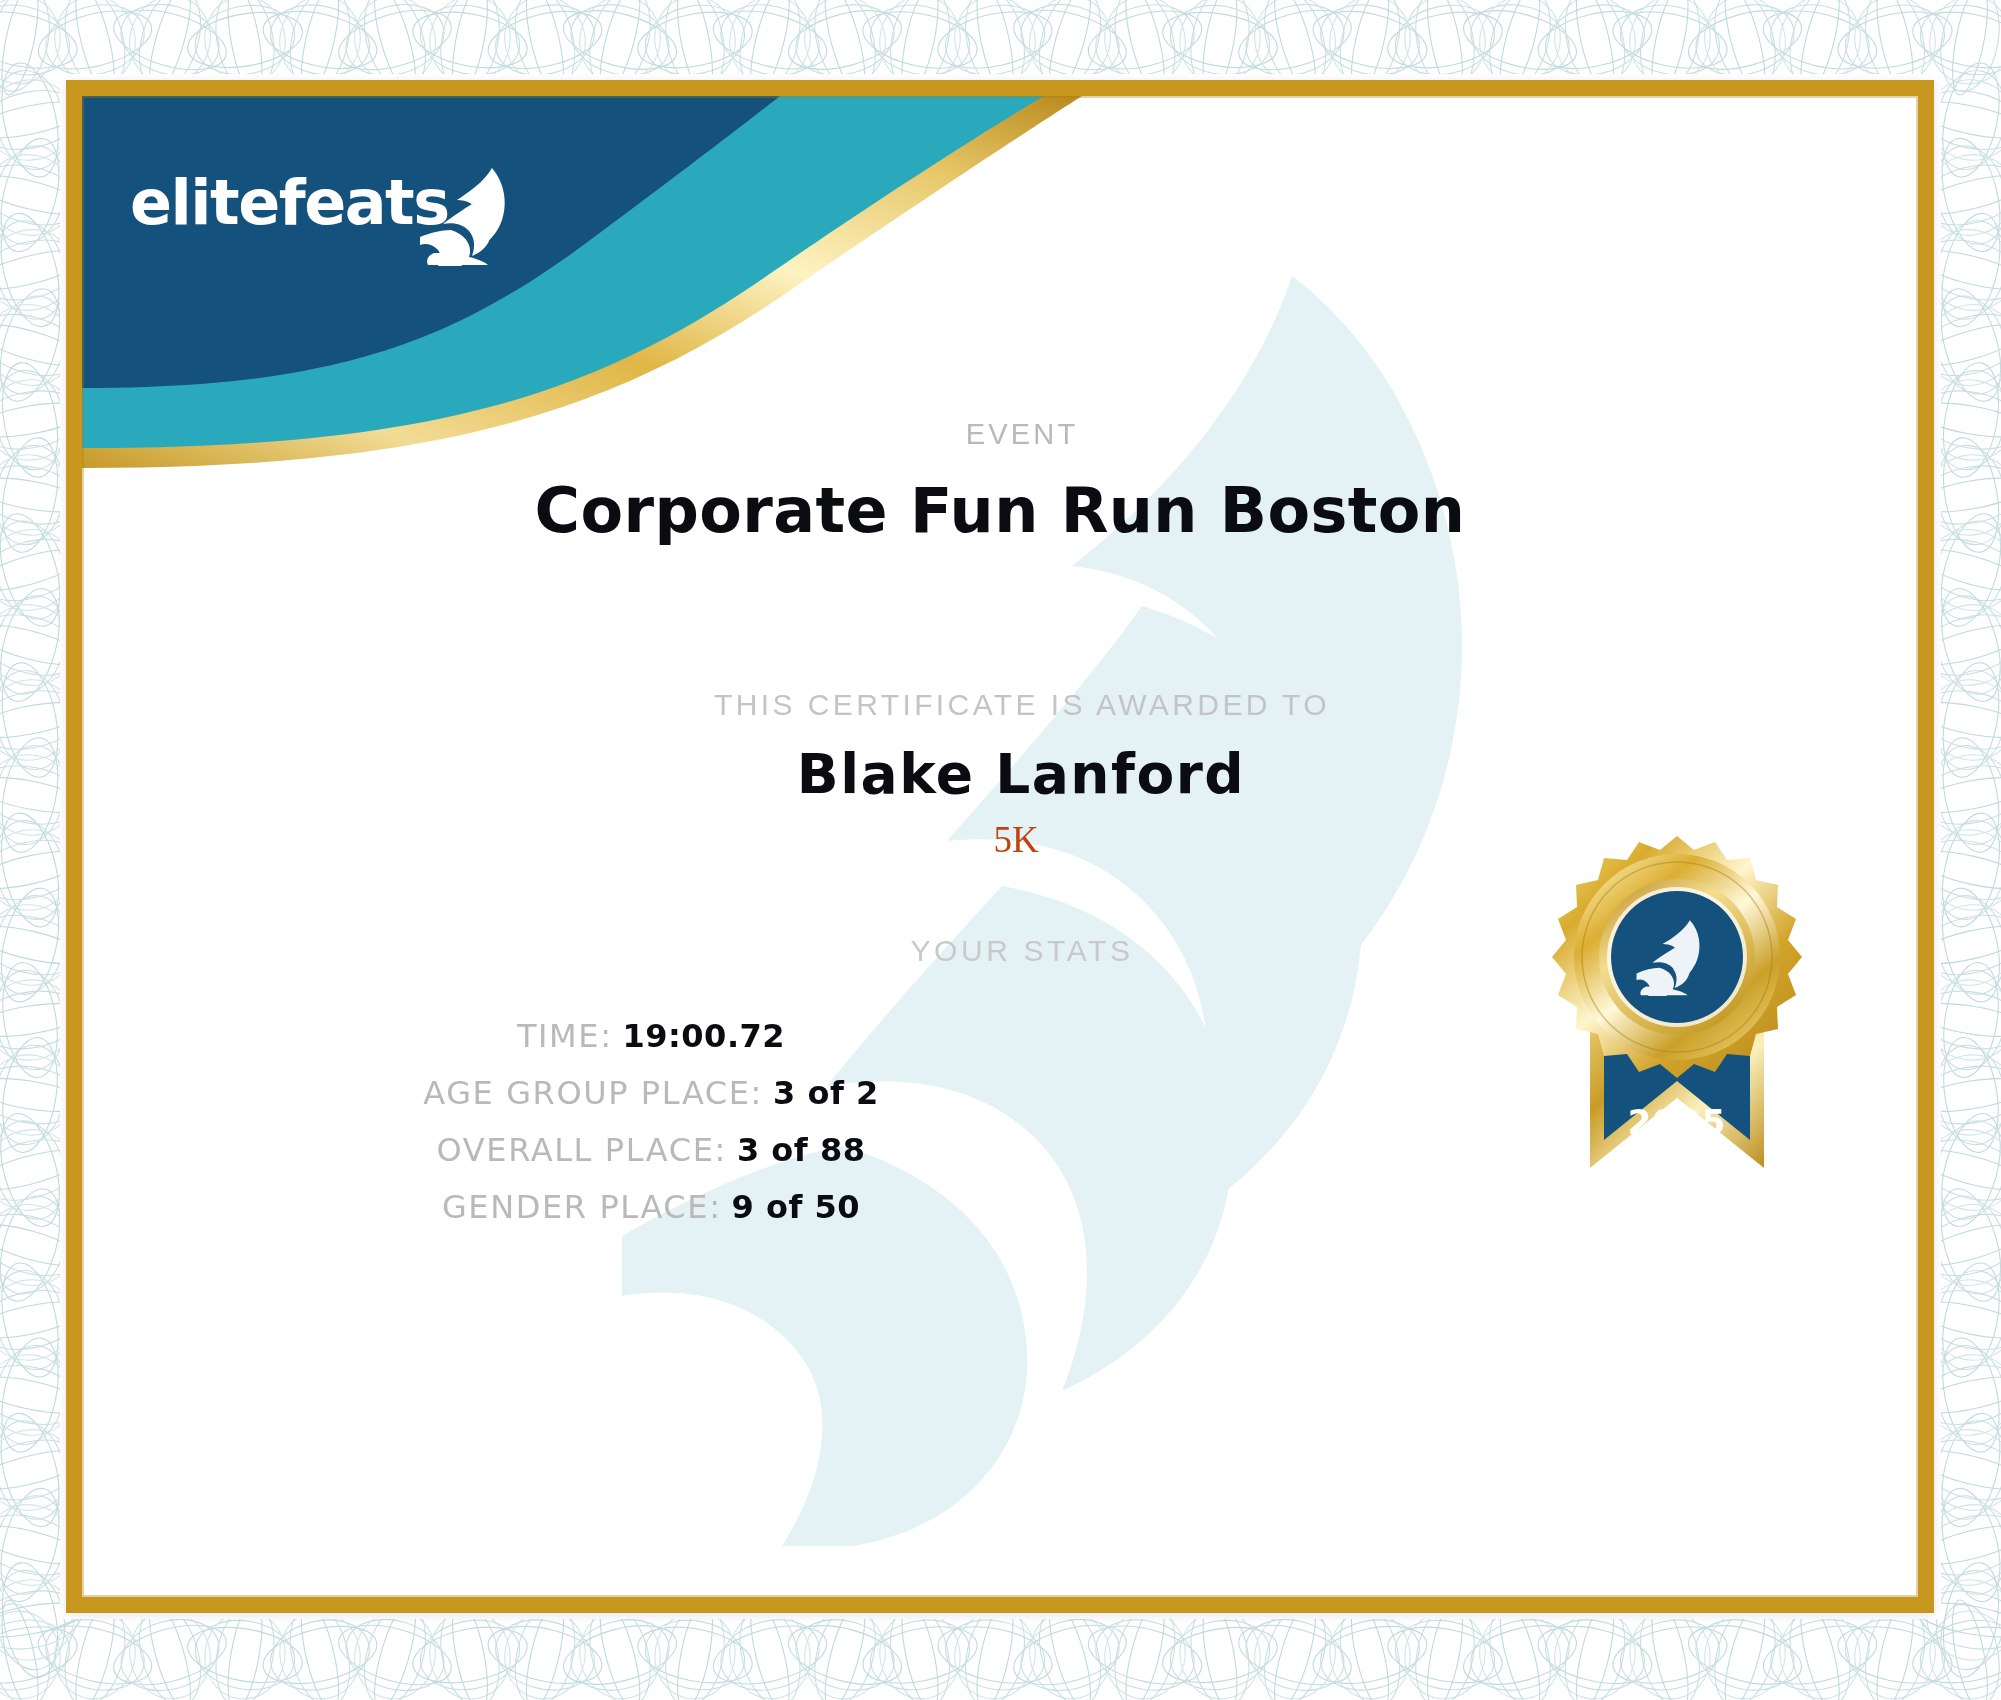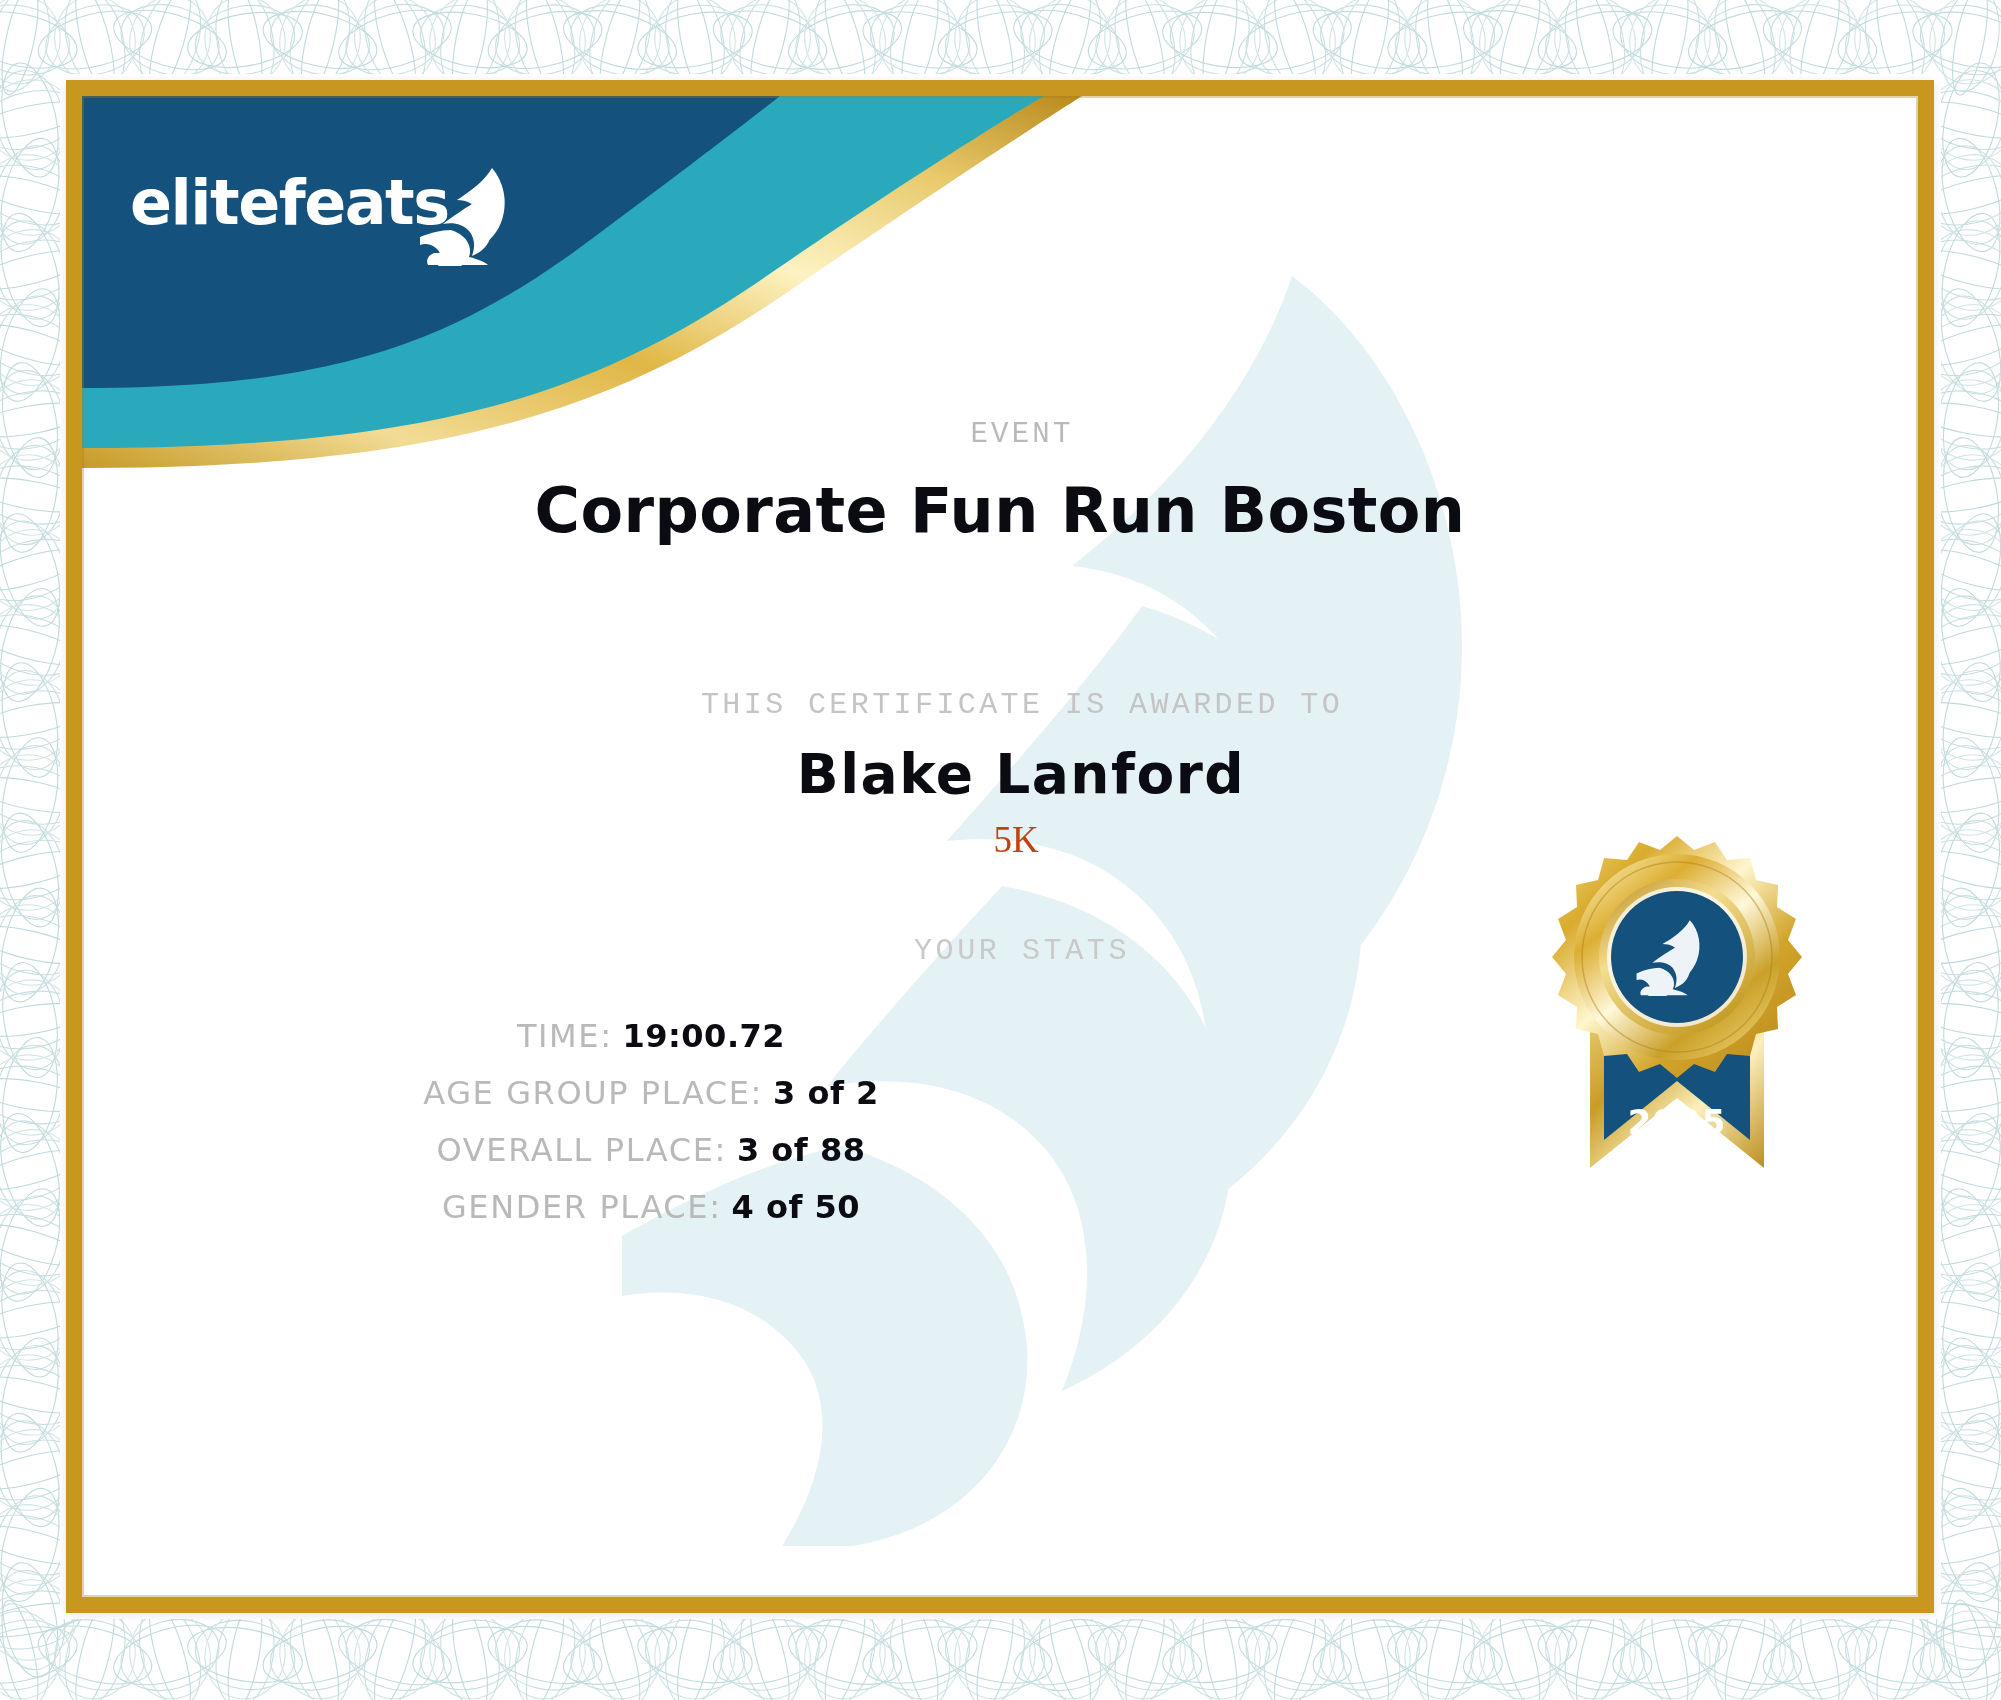--- a/index.html
+++ b/index.html
@@ -112,21 +112,21 @@
     position: absolute;
     left: 0;
     top: 0;
     width: 100%;
     z-index: 4;
     text-align: center;
   }
 
   .label-small {
     color: #b9b9b9;
-    font-family: Liberation Mono, monospace;
+    font-family: Liberation Sans, sans-serif;
     font-size: 29px;
     font-weight: 400;
     letter-spacing: 3.2px;
     text-transform: uppercase;
     padding-left: 44px;
   }
 
   .event-label { position:absolute; left: 0; right: 0; top: 322px; }
   .event-name {
     position: absolute; left: 0; right: 0; top: 378px;
@@ -419,21 +419,21 @@
 
           <div class="stat-row">
             <span class="stat-key">AGE GROUP PLACE:</span><span class="stat-val">3 of 2</span>
           </div>
 
           <div class="stat-row">
             <span class="stat-key">OVERALL PLACE:</span><span class="stat-val">3 of 88</span>
           </div>
 
           <div class="stat-row">
-            <span class="stat-key">GENDER PLACE:</span><span class="stat-val">4 of 50</span>
+            <span class="stat-key">GENDER PLACE:</span><span class="stat-val">9 of 50</span>
           </div>
 
         </div>
       </div>
 
       <div id="seal">
         <svg width="330" height="380" viewBox="0 0 330 380" aria-hidden="true">
           <defs>
             <linearGradient id="gOuter" x1="0" y1="0" x2="1" y2="1">
               <stop offset="0%" stop-color="#f6e08a"></stop>

